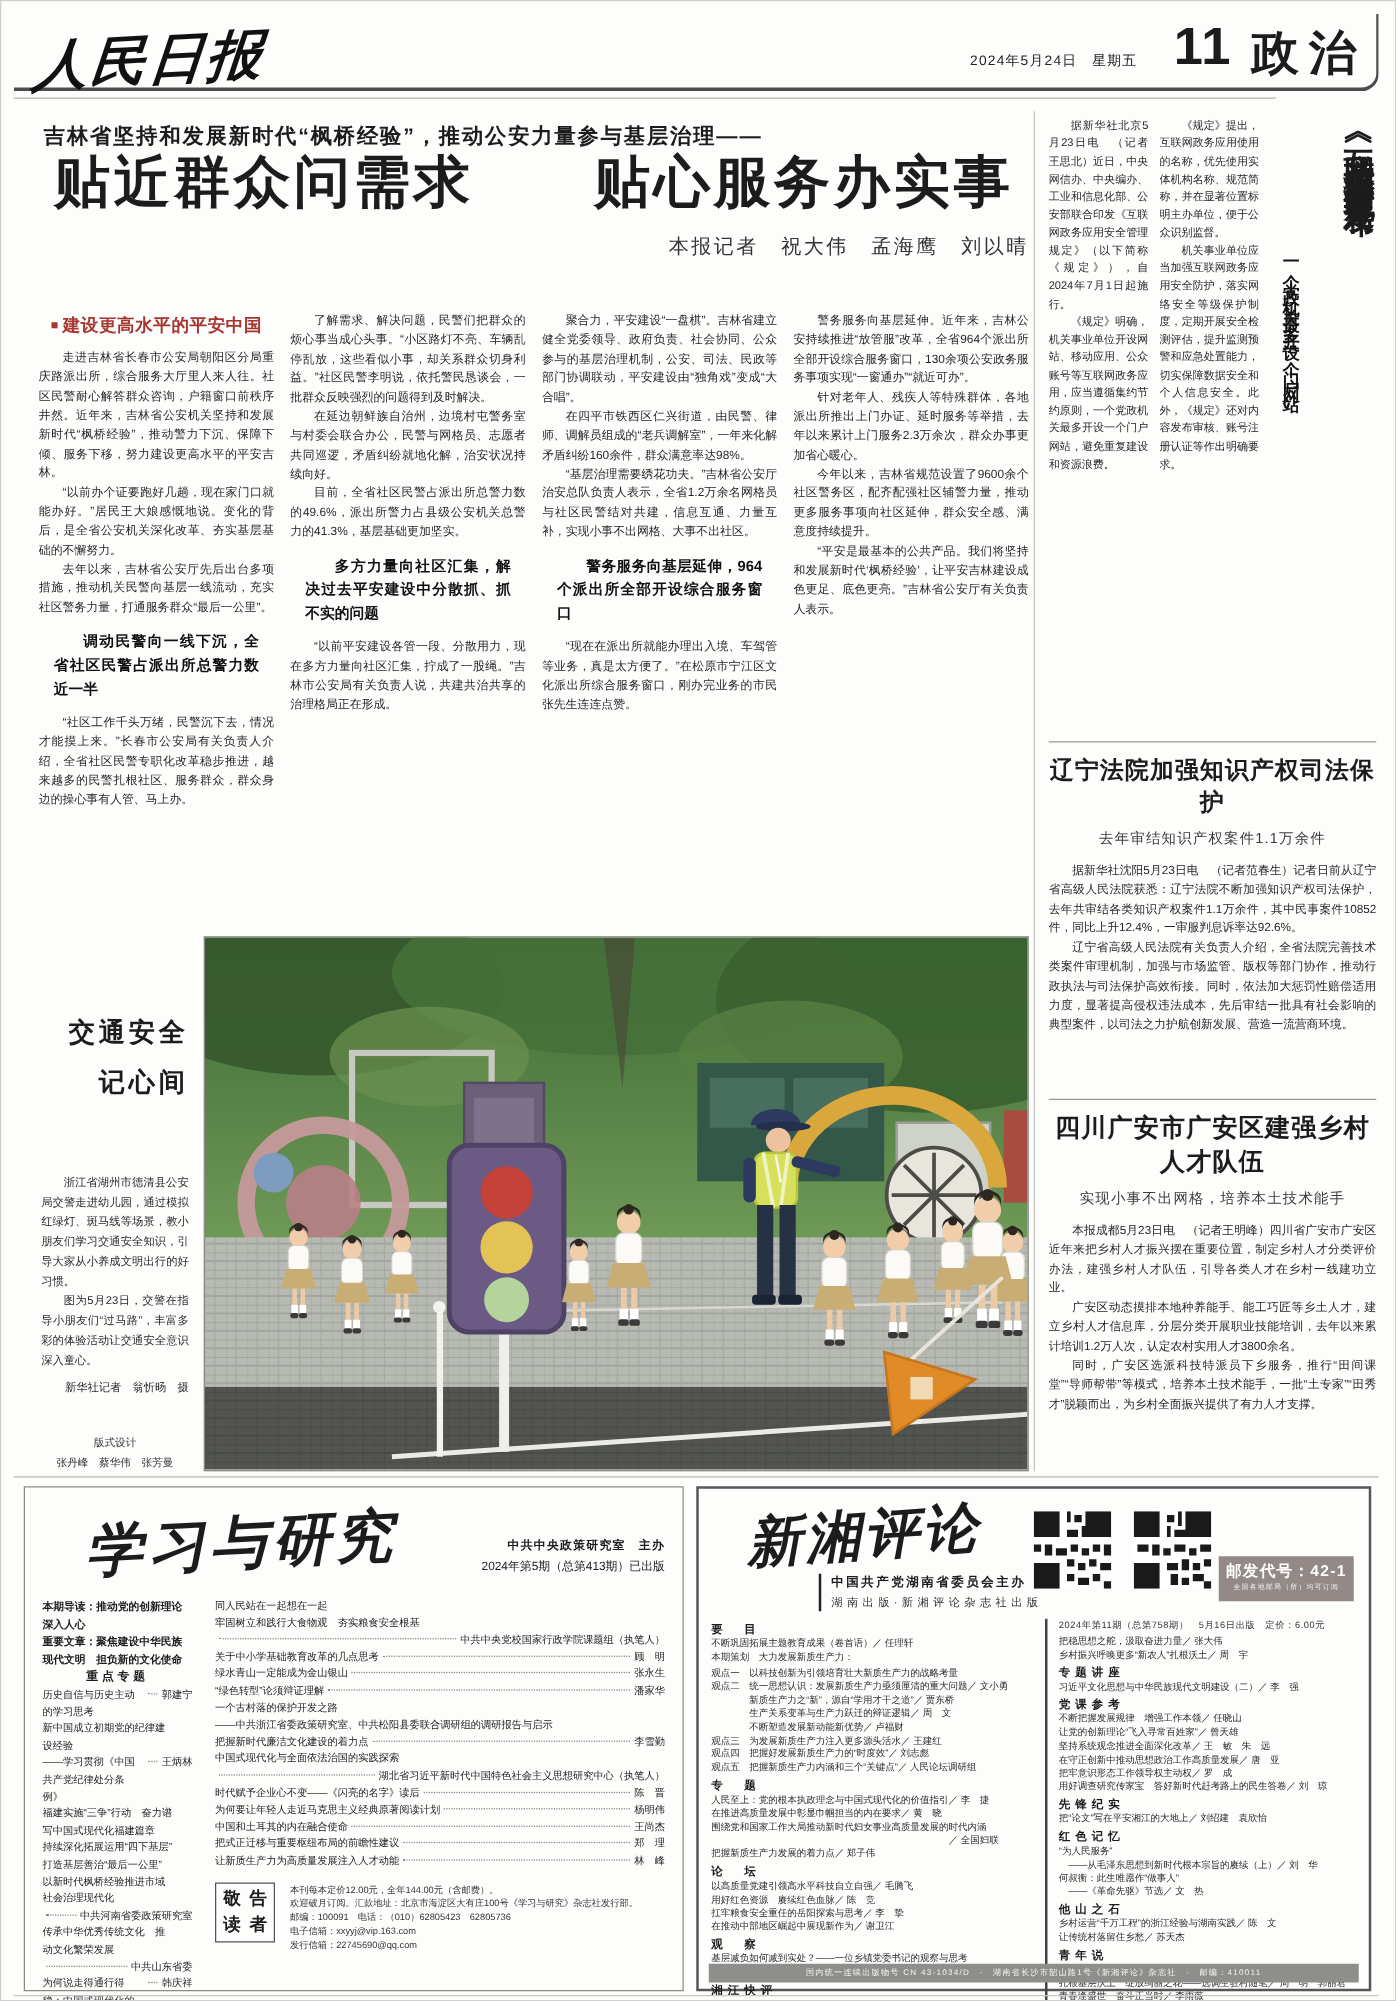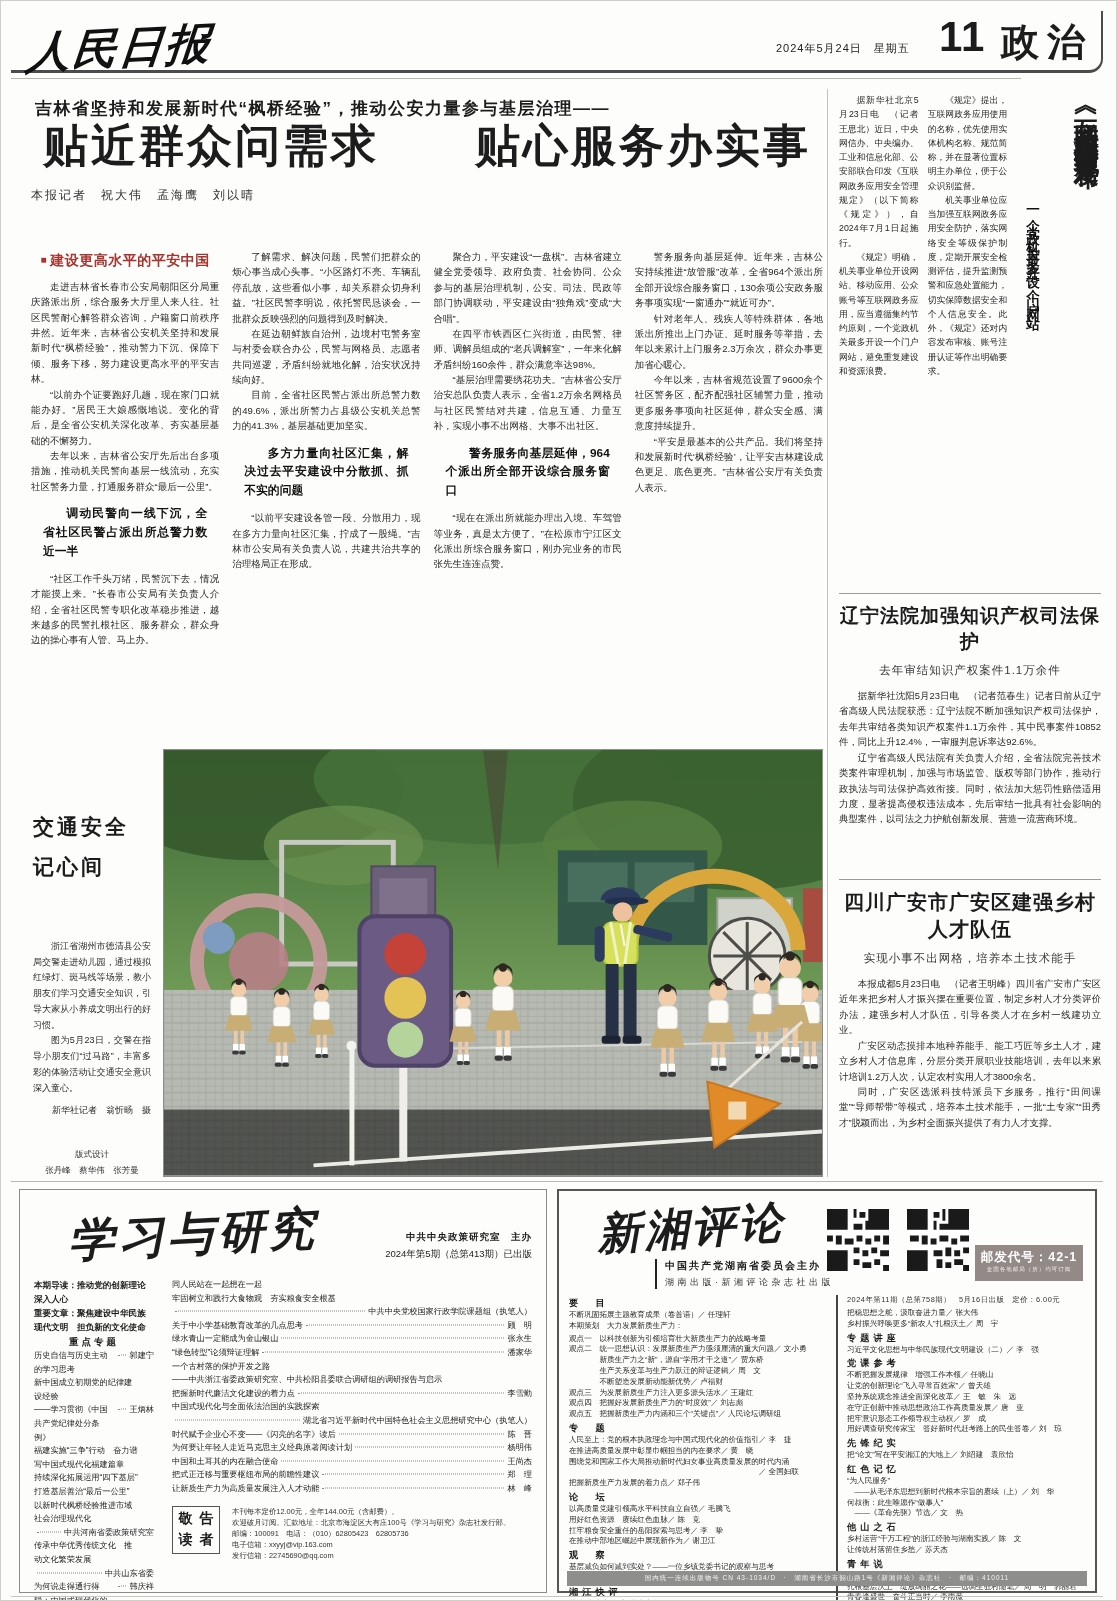--- a/index.html
+++ b/index.html
@@ -17,34 +17,34 @@
     font-size:44px; font-weight:900; font-style:italic; letter-spacing:2px;
     transform:skewX(-8deg) rotate(-3deg); color:#111; }
   .mast-date { position:absolute; left:775px; top:40px; font-size:11px; letter-spacing:1px; color:#222; }
   .mast-pageno { position:absolute; left:938px; top:12px; font-size:42px; font-weight:800; letter-spacing:1px; }
   .mast-section { position:absolute; left:1000px; top:16px; font-size:38px; font-weight:900;
     font-family:"Liberation Serif",serif; letter-spacing:8px; }
   
   .kicker { position:absolute; left:34px; top:96px; font-size:17px; font-weight:700; letter-spacing:1.5px; }
   .headline { position:absolute; left:30px; top:120px; width:792px; text-align:center;
     font-size:45px; font-weight:900; letter-spacing:3px; line-height:1.1; }
-  .byline { position:absolute; left:30px; top:186px; width:792px; text-align:left; font-size:12px; color:#333; letter-spacing:2px; }
+  .byline { position:absolute; left:30px; top:186px; width:792px; text-align:right; font-size:16px; color:#333; letter-spacing:2px; }
   .article { position:absolute; left:30px; top:208px; width:792px; height:532px; display:flex; gap:13px;margin-top:40px; }
   .article .col { flex:1; font-size:9.5px; line-height:1.62; text-align:justify; color:#262626; overflow:hidden; }
   .article p { text-indent:2em; margin:0; }
   .red-head { color:#a63530; font-weight:800; font-size:14px; line-height:1.35; text-align:center;
     margin:2px 0 9px; letter-spacing:.5px; text-indent:0 !important; }
   .red-head .bullet { font-size:10px; vertical-align:2px; margin-right:3px; }
   .mid-head { font-weight:800; font-size:11.8px; line-height:1.6; margin:10px 4px; padding:0 8px;
     text-align:justify; text-indent:2em; color:#111; }
   .mid-head:empty { display:none; margin:0; padding:0; }
   
   .photo-block { position:absolute; left:30px; top:748px; width:792px; height:428px; display:flex; }
   .cap-col { width:132px; padding:0 12px 0 2px; }
-  .cap-title { margin-top:58px; text-align:left; font-size:21px; font-weight:800; line-height:1.9; letter-spacing:3px; }
+  .cap-title { margin-top:58px; text-align:right; font-size:21px; font-weight:800; line-height:1.9; letter-spacing:3px; }
   .cap-text { margin-top:52px; font-size:9px; line-height:1.75; text-align:justify; color:#2a2a2a; }
   .cap-text p { text-indent:2em; }
   .cap-credit { margin-top:8px; text-align:right; font-size:9px; color:#2a2a2a; }
   .cap-extra { margin-top:30px; text-align:center; font-size:8.5px; line-height:1.8; color:#333; }
   .photo-frame { flex:1; border:1px solid #8d8d8a; background:#b9bcb5; overflow:hidden; }
   .photo-frame svg { display:block; width:100%; height:100%; }
   
   .v-divider { position:absolute; left:826px; top:88px; height:1088px; border-left:1px solid #c2c2bf; }
   .rc { position:absolute; left:838px; width:262px; }
   .rc-story1 { top:92px; height:494px; display:flex; gap:9px; }

